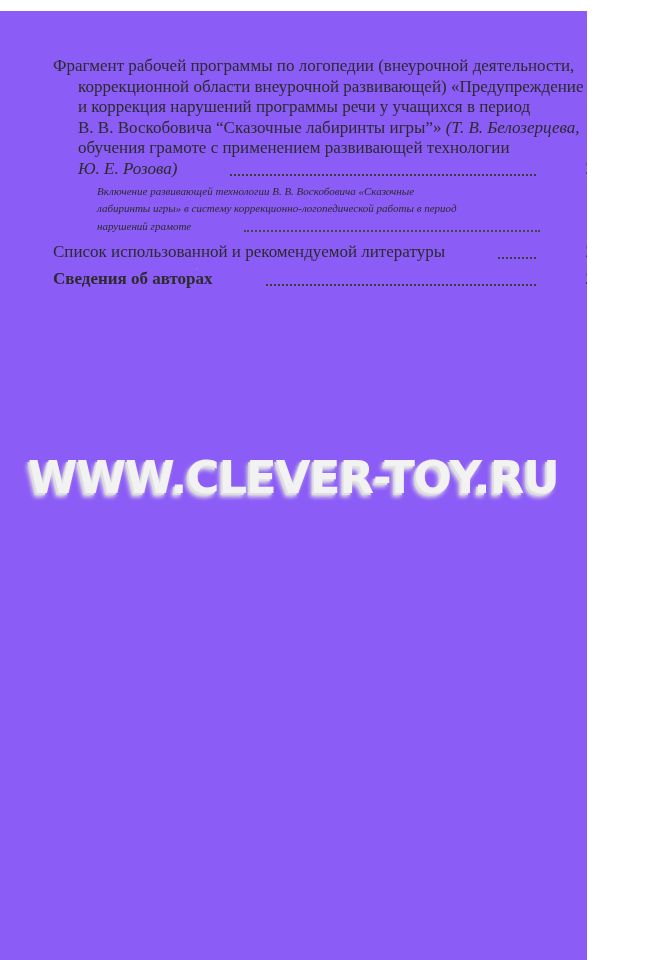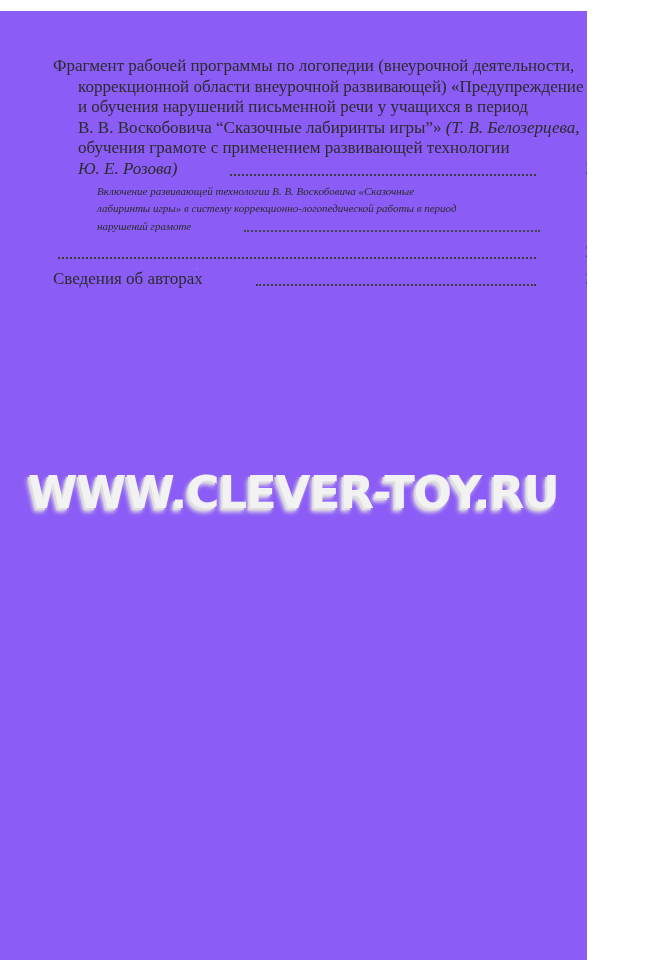--- a/index.html
+++ b/index.html
@@ -47,24 +47,24 @@
   .entry.sub {
     margin-top: 3px;
     font-size: 11px;
     line-height: 17.6px;
     font-style: italic;
   }
   .sub .ln { padding-left: 44px; }
   .sub .leader { border-bottom-color: #454545; margin-bottom: 3px; }
   .sub .pg { margin-left: 3px; margin-right: 2px; }
   .entry.e3 { margin-top: 7px; }
-  .entry.e4 { margin-top: 6px; }
+  .entry.e4 { margin-top: 6px; font-weight: bold; }
   .watermark {
     position: absolute;
-    top: 455px;
+    top: 440px;
     left: 50%;
     transform: translateX(-50%);
     font-family: "DejaVu Sans", sans-serif;
     font-weight: bold;
     font-size: 45px;
     letter-spacing: -1px;
     white-space: nowrap;
     color: #f2f2f2;
     text-shadow: -2px 2px 1px #dedede, -3px 4px 4px #e4e4e4;
     user-select: none;
@@ -80,21 +80,21 @@
 </head>
 <body>
 
 <div class="page">
 
   <div class="toc">
 
     <div class="entry e1">
       <div class="ln first">Фрагмент рабочей программы по логопедии (внеурочной деятельности,</div>
       <div class="ln">коррекционной области внеурочной развивающей) «Предупреждение</div>
-      <div class="ln">и обучения нарушений письменной речи у учащихся в период</div>
+      <div class="ln">и коррекция нарушений программы речи у учащихся в период</div>
       <div class="ln">
         <span>В. В. Воскобовича “Сказочные лабиринты игры”» </span><span class="it">(Т. В. Белозерцева,</span>
       </div>
       <div class="ln">обучения грамоте с применением развивающей технологии</div>
       <div class="ln row">
         <span class="it">Ю. Е. Розова) </span>
         <span class="leader"></span>
         <span class="pg">223</span>
       </div>
     </div>
@@ -103,20 +103,21 @@
       <div class="ln">Включение развивающей технологии В. В. Воскобовича «Сказочные</div>
       <div class="ln">лабиринты игры» в систему коррекционно-логопедической работы в период</div>
       <div class="ln row">
         <span>нарушений грамоте</span>
         <span class="leader"></span>
         <span class="pg">224</span>
       </div>
     </div>
 
     <div class="entry e3 row">
+      <span>Список использованной и рекомендуемой литературы</span>
       <span class="leader"></span>
       <span class="pg">228</span>
     </div>
 
     <div class="entry e4 row">
       <span>Сведения об авторах </span>
       <span class="leader"></span>
       <span class="pg">230</span>
     </div>
 

